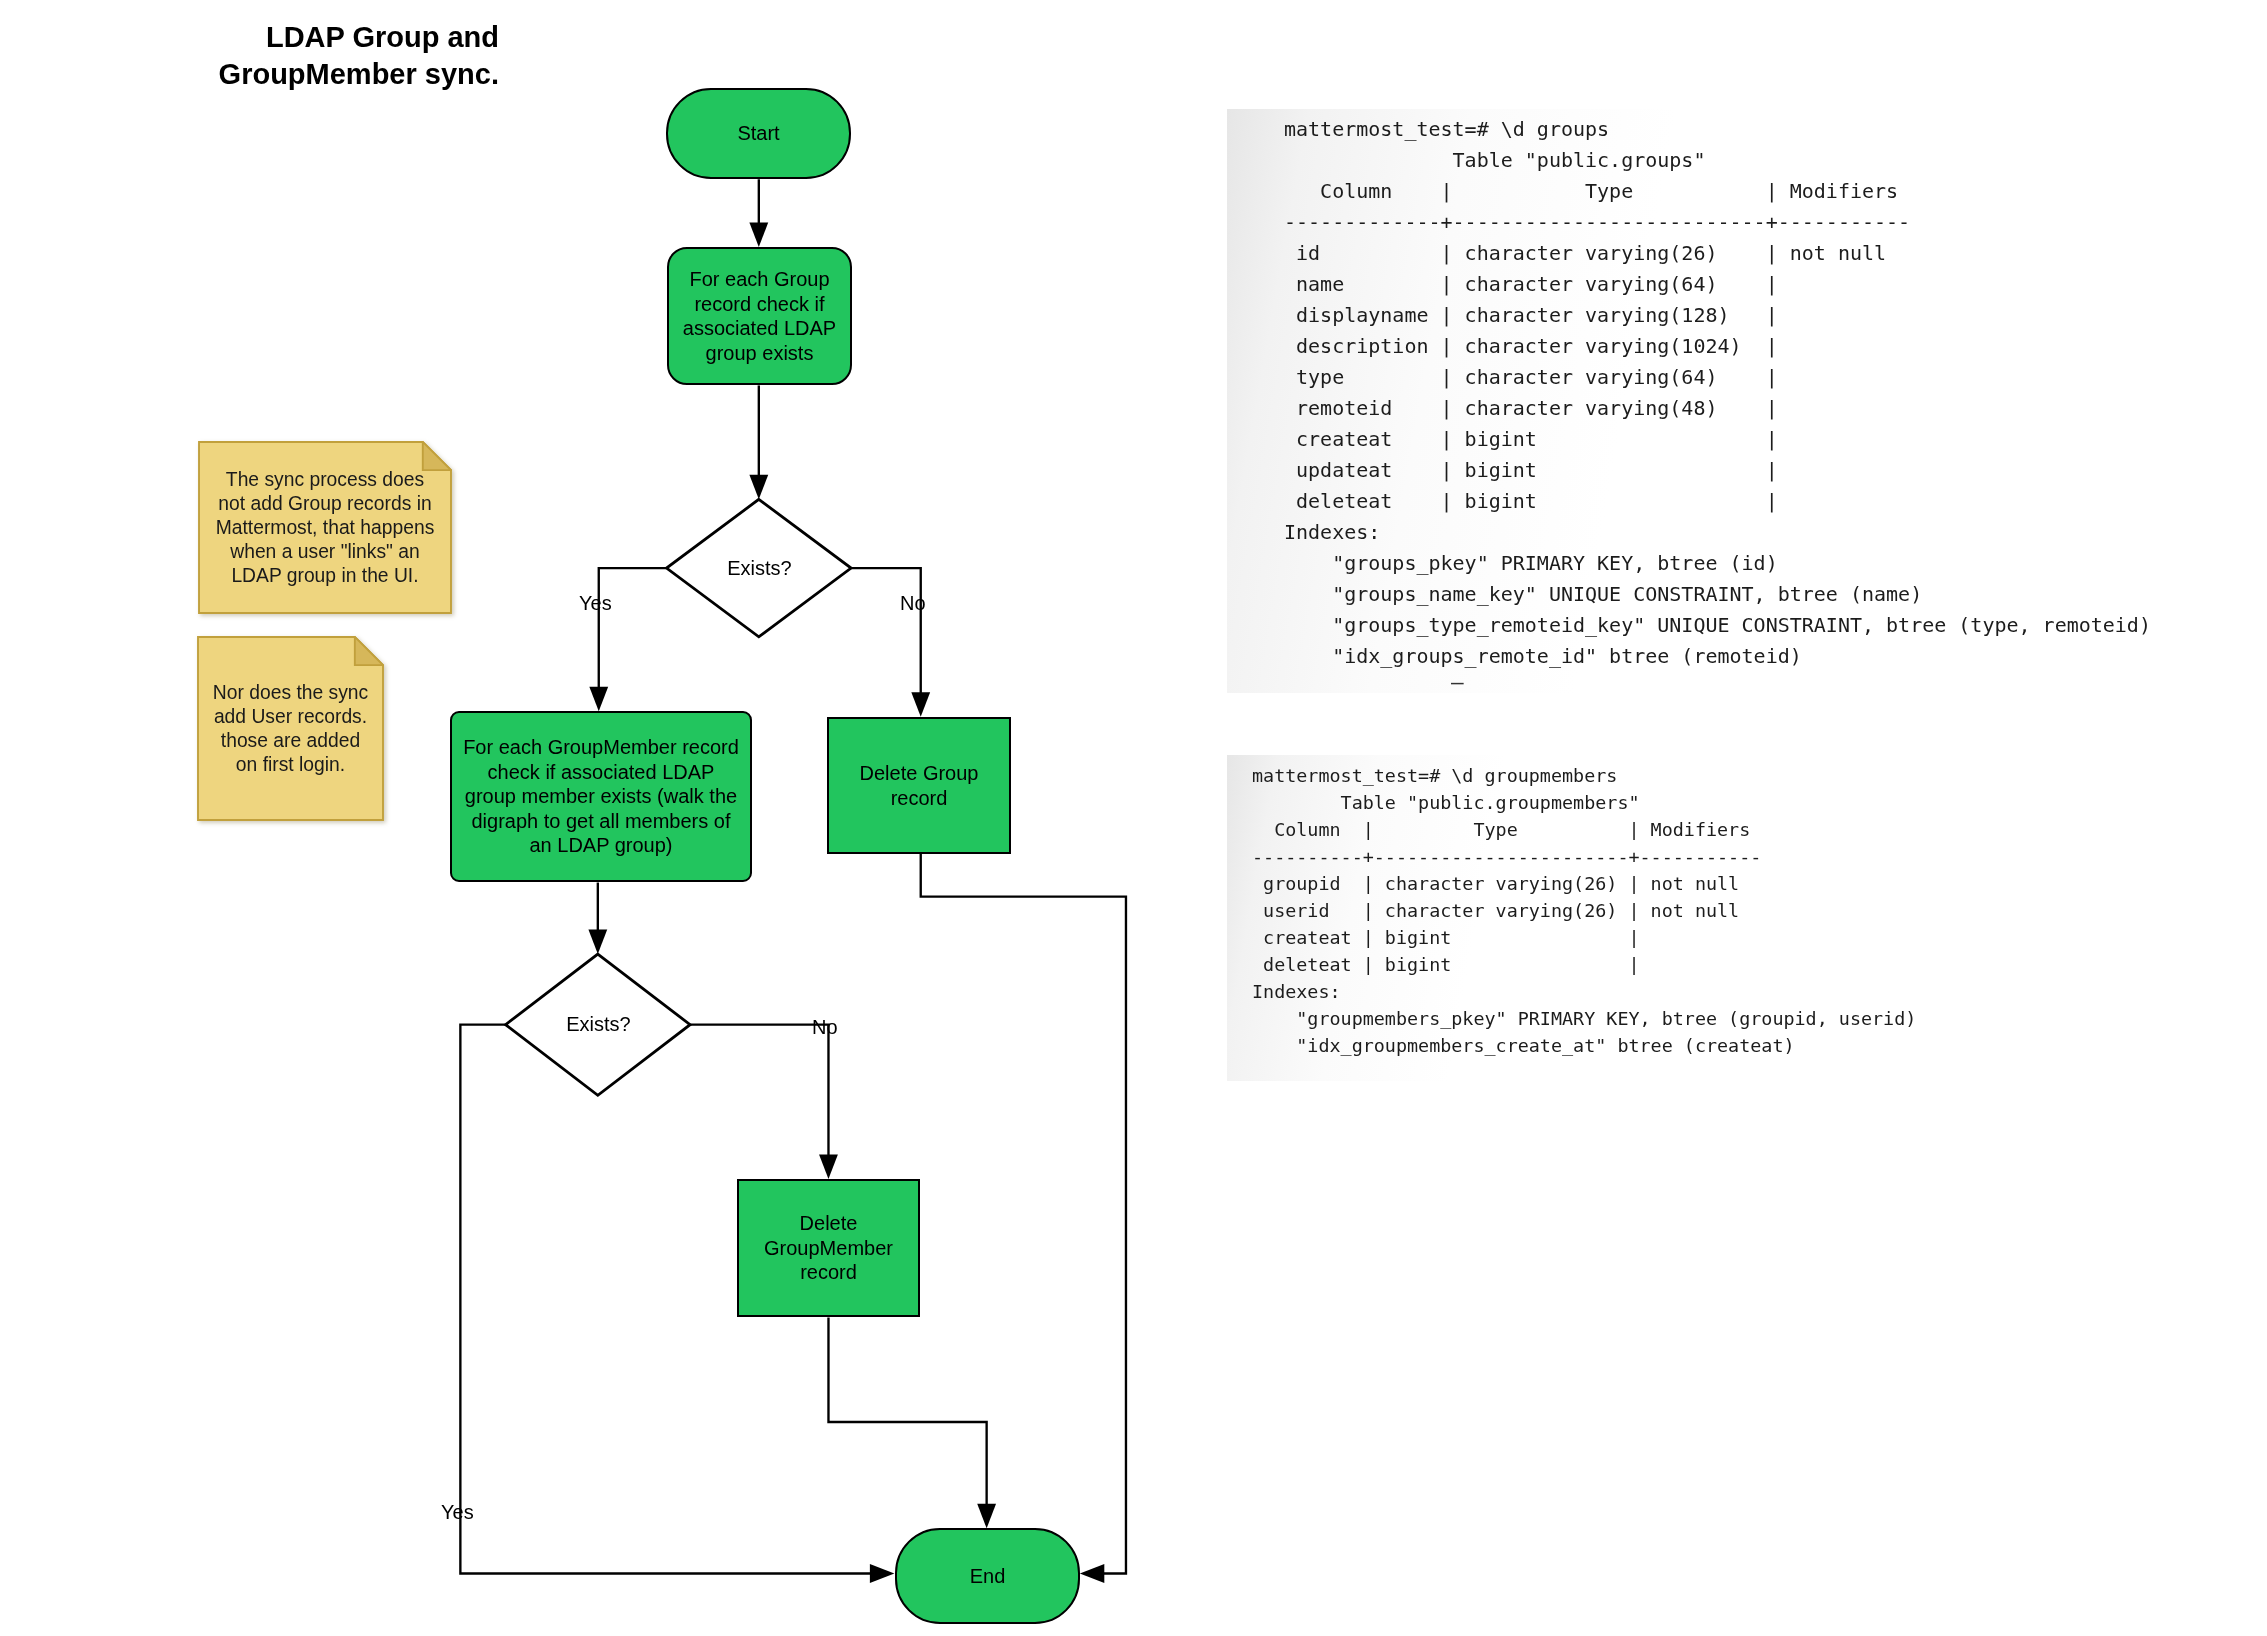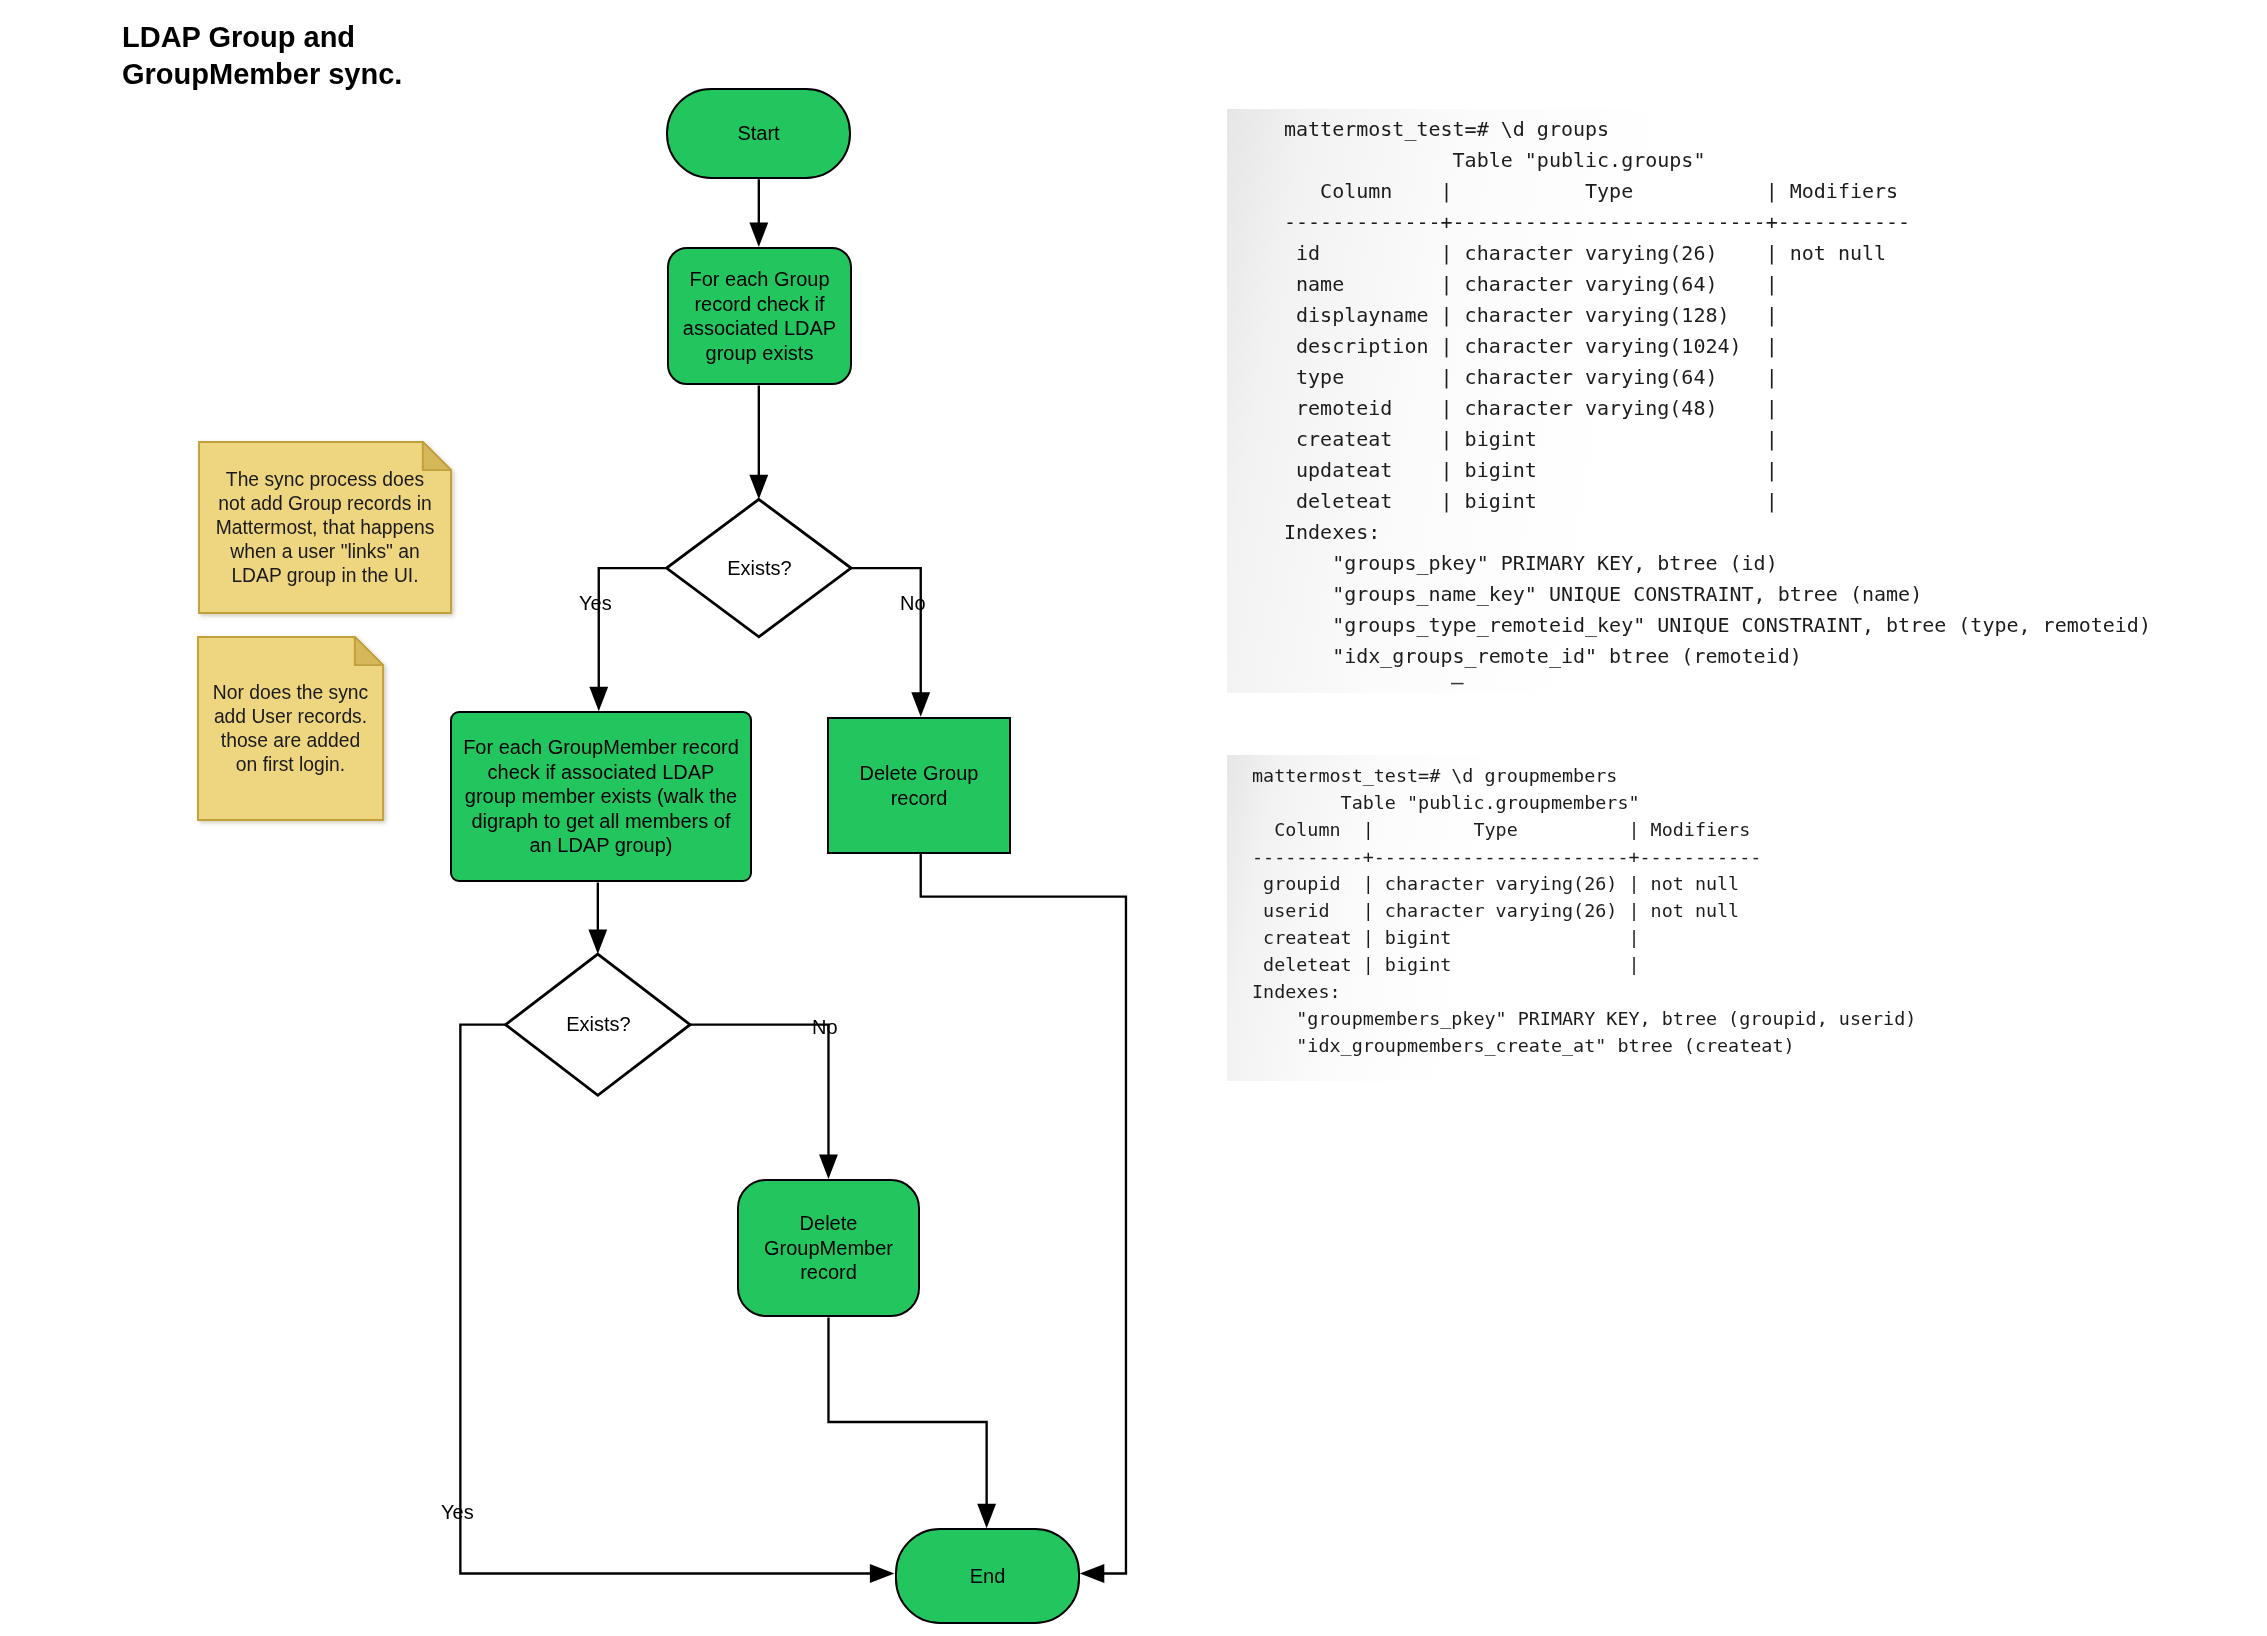--- a/index.html
+++ b/index.html
@@ -6,21 +6,21 @@
   #canvas{position:relative;width:2267px;height:1637px;background:#ffffff;overflow:hidden;
           font-family:"Liberation Sans",sans-serif;color:#000;}
   #wires{position:absolute;left:0;top:0;z-index:1;}
   .node{position:absolute;box-sizing:border-box;background:#22c55e;border:2.8px solid #000;
         display:flex;align-items:center;justify-content:center;text-align:center;
         font-size:20px;line-height:24.5px;z-index:3;white-space:pre-line;}
   .terminal{border-radius:45px;}
   .dlabel{position:absolute;z-index:4;text-align:center;font-size:20px;line-height:24.5px;
           display:flex;align-items:center;justify-content:center;white-space:pre-line;}
   .edge-label{position:absolute;z-index:4;font-size:20px;line-height:22.6px;background:transparent;}
-  .title{position:absolute;left:122px;top:19px;width:377px;z-index:3;text-align:left;
+  .title{position:absolute;left:122px;top:19px;width:377px;z-index:3;text-align:right;
          font-weight:bold;font-size:29px;line-height:37px;white-space:pre-line;}
   .note{position:absolute;z-index:2;filter:drop-shadow(2.8px 2.8px 1.9px rgba(120,110,60,0.35));}
   .note svg{position:absolute;left:0;top:0;}
   .note .note-text{position:relative;z-index:2;width:100%;height:100%;display:flex;
         align-items:center;justify-content:center;text-align:center;
         font-size:19.3px;line-height:24px;white-space:pre-line;color:#1a1a1a;}
   .codeblock{position:absolute;z-index:2;margin:0;
         font-family:"DejaVu Sans Mono","Liberation Mono",monospace;color:#1c1c1c;
         white-space:pre;}
   .codebg{position:absolute;z-index:1;
@@ -96,21 +96,21 @@
   <div class="node" style="left:827px;top:717px;width:184px;height:137px;">
     <span>Delete Group
 record</span>
   </div>
 
   <div class="dlabel" style="left:506px;top:1012px;width:185px;height:24.5px;">Exists?</div>
 
   <div class="edge-label" style="left:812px;top:1016px;">No</div>
   <div class="edge-label" style="left:441px;top:1501px;">Yes</div>
 
-  <div class="node" style="left:737px;top:1179px;width:183px;height:138px;border-radius:29px;">
+  <div class="node" style="left:737px;top:1179px;width:183px;height:138px;">
     <span>Delete
 GroupMember
 record</span>
   </div>
 
   <div class="node terminal" style="left:895px;top:1528px;width:185px;height:96px;">
     <span>End</span>
   </div>
 
   <div class="note" style="left:197px;top:636px;width:187px;height:185px;">

